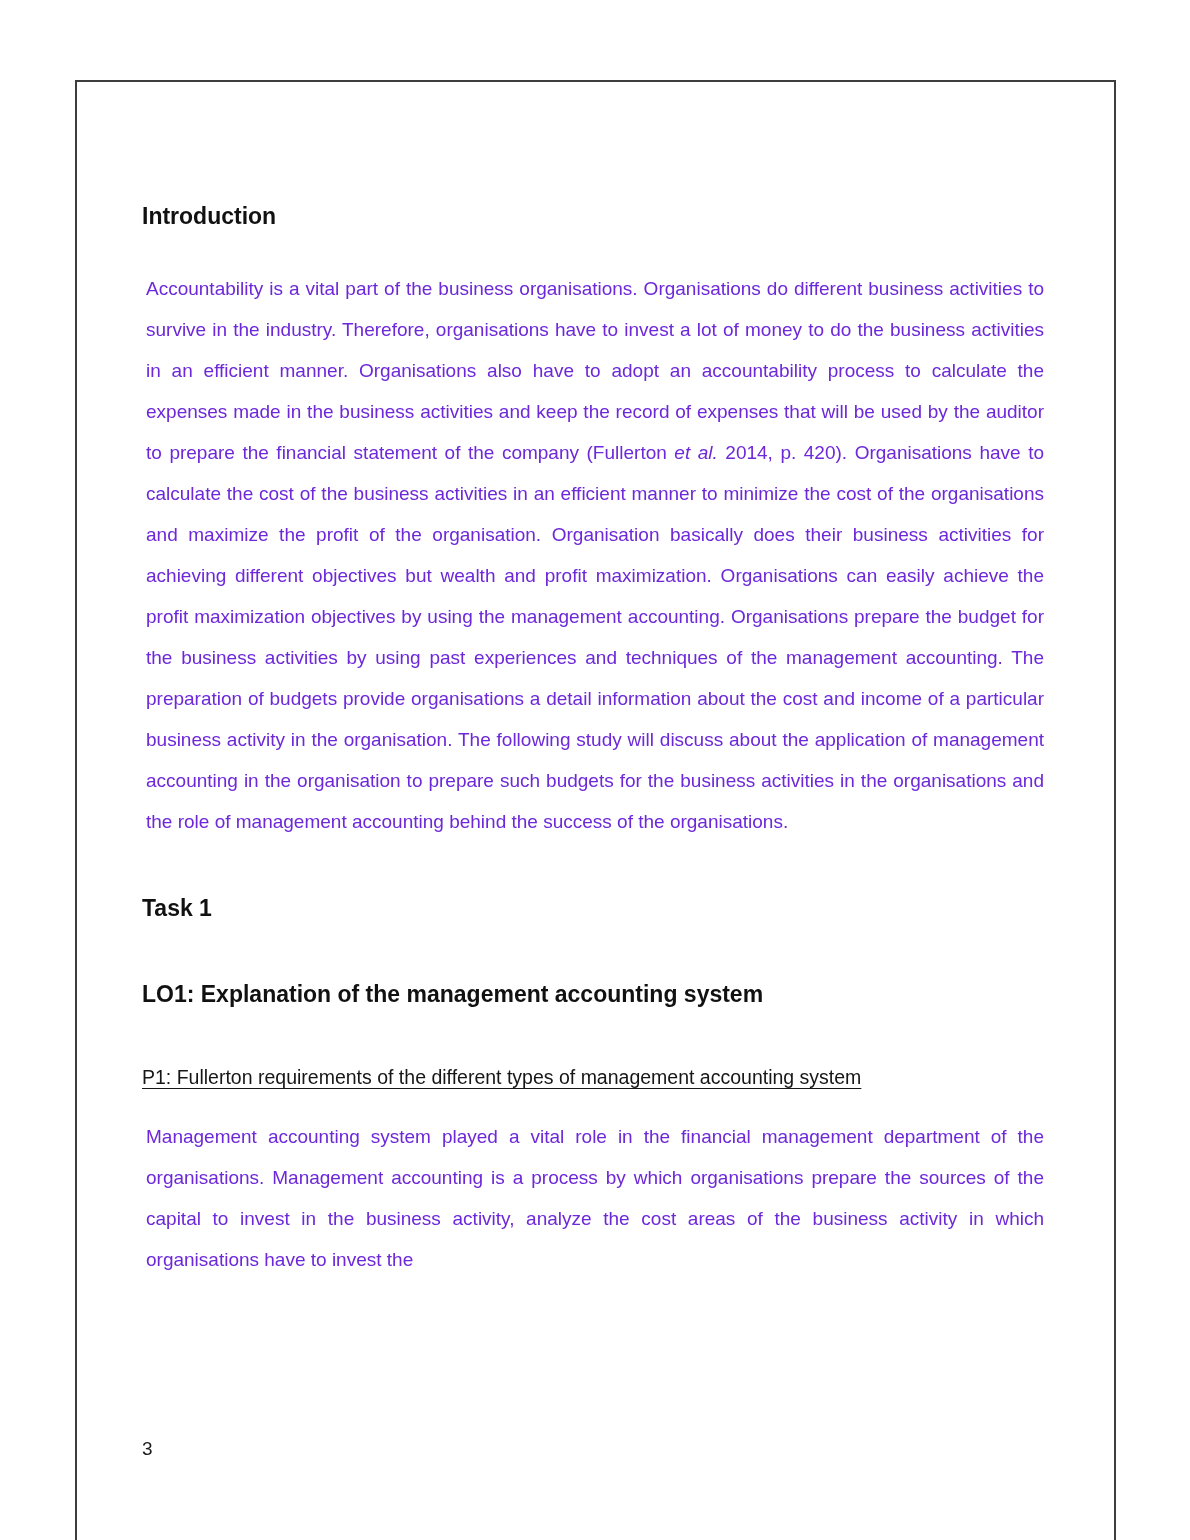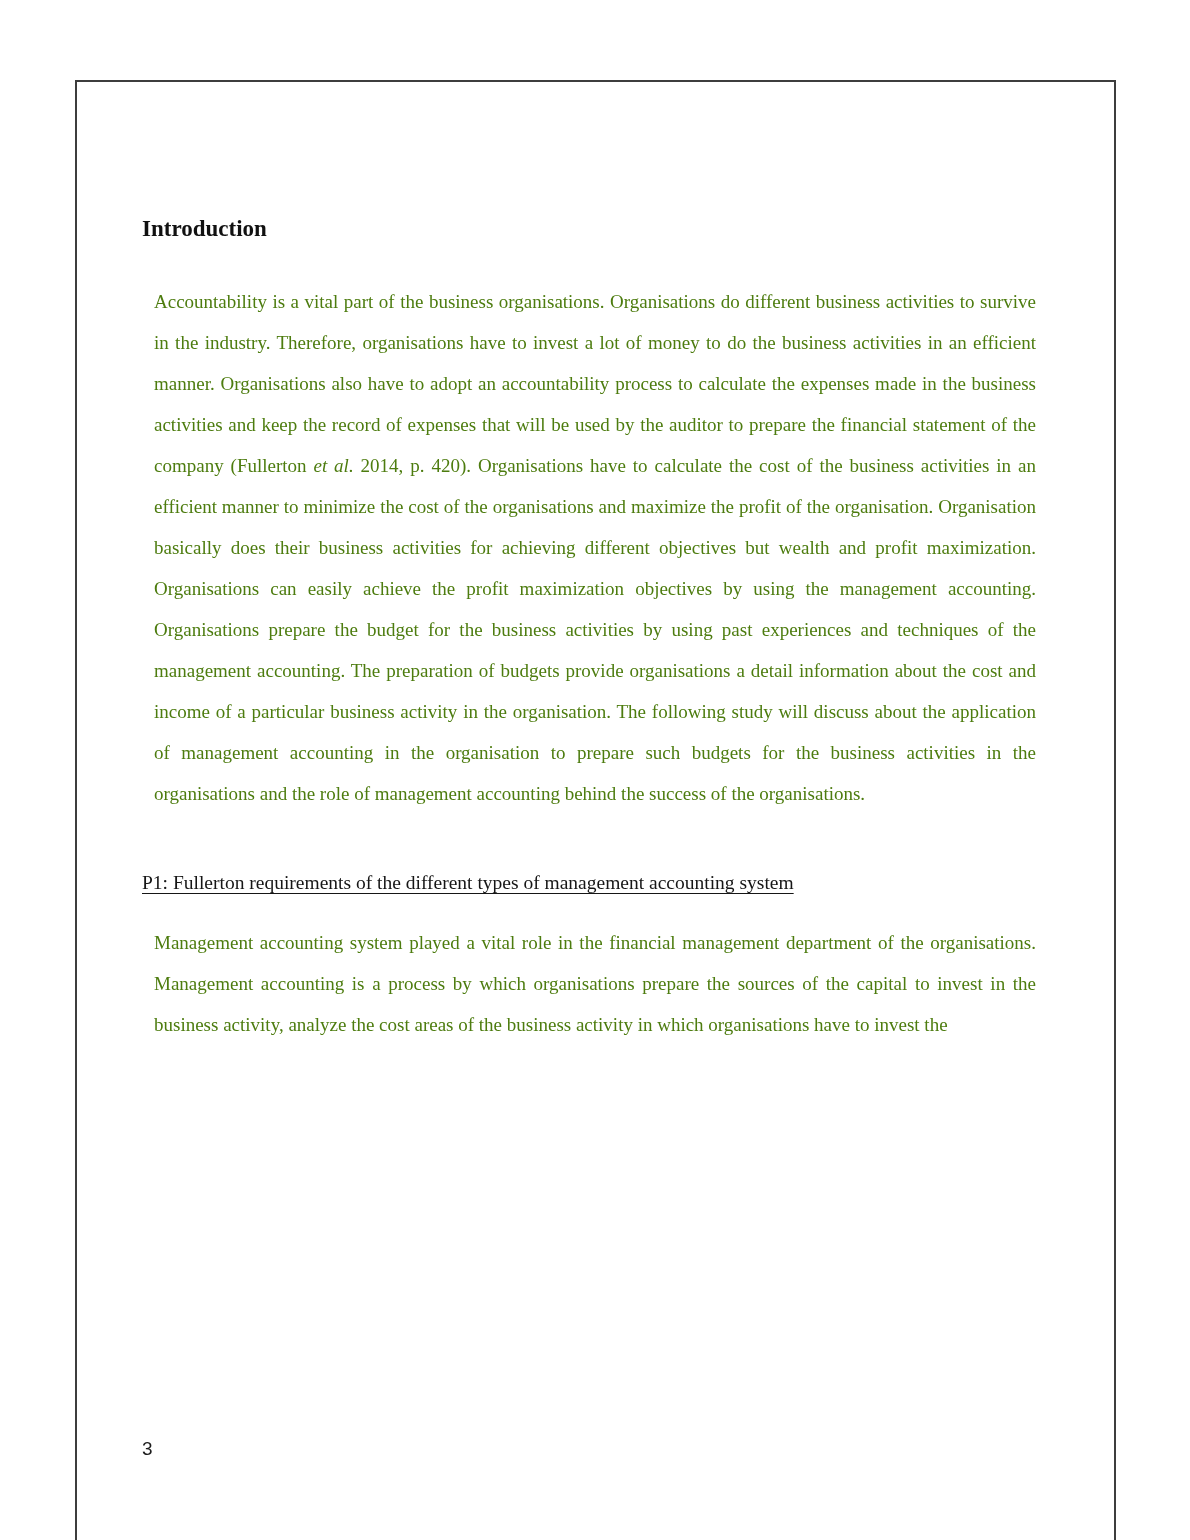--- a/index.html
+++ b/index.html
@@ -18,23 +18,22 @@
     left: 75px;
     top: 80px;
     width: 1041px;
     height: 1480px; 
     border: 2px solid #3d3d3d;
     background: #ffffff;
   }
   .content {
     position: absolute;
     left: 142px;
-    top: 215px;
+    top: 202px;
     width: 906px;
-    font-family: Liberation Serif, serif;
   }
   .h-major {
     font-size: 23px;
     font-weight: bold;
     color: #111111;
     margin: 0;
     line-height: 28px;
   }
   .h-intro { margin: 0 0 38px 0; }
   .h-task  { margin: 52px 0 0 0; }
@@ -46,22 +45,22 @@
     text-underline-offset: 4px;
     color: #161616;
     margin: 56px 0 0 0;
     line-height: 26px;
   }
   .body-text {
     font-size: 19px;
     line-height: 41px;
     text-align: justify;
     text-justify: inter-word;
-    color: #4d7c0f;
-    margin: 12px;
+    color: #6d28d9;
+    margin: 4px;
   }
   .p-after-sub { margin-top: 26px; }
   .page-number {
     position: absolute;
     left: 142px;
     top: 1438px;
     font-size: 19px;
     color: #1c1c1c;
   }
   em { font-style: italic; }
@@ -71,21 +70,23 @@
 
 <div class="canvas">
   <div class="page-border"></div>
 
   <div class="content">
 
     <h1 class="h-major h-intro">Introduction</h1>
 
     <p class="body-text"><span>Accountability is a vital part of the business organisations. Organisations do different business activities to survive in the industry. Therefore, organisations have to invest a lot of money to do the business activities in an efficient manner. Organisations also have to adopt an accountability process to calculate the expenses made in the business activities and keep the record of expenses that will be used by the auditor to prepare the financial statement of the company (Fullerton </span><em>et al.</em><span> 2014, p. 420). Organisations have to calculate the cost of the business activities in an efficient manner to minimize the cost of the organisations and maximize the profit of the organisation. Organisation basically does their business activities for achieving different objectives but wealth and profit maximization. Organisations can easily achieve the profit maximization objectives by using the management accounting. Organisations prepare the budget for the business activities by using past experiences and techniques of the management accounting. The preparation of budgets provide organisations a detail information about the cost and income of a particular business activity in the organisation. The following study will discuss about the application of management accounting in the organisation to prepare such budgets for the business activities in the organisations and the role of management accounting behind the success of the organisations.</span></p>
 
+    <h2 class="h-major h-task">Task 1</h2>
 
+    <h2 class="h-major h-lo1">LO1: Explanation of the management accounting system</h2>
 
     <div class="subheading">P1: Fullerton requirements of the different types of management accounting system</div>
 
     <p class="body-text p-after-sub">Management accounting system played a vital role in the financial management department of the organisations. Management accounting is a process by which organisations prepare the sources of the capital to invest in the business activity, analyze the cost areas of the business activity in which organisations have to invest the</p>
 
   </div>
 
   <div class="page-number">3</div>
 </div>
 

